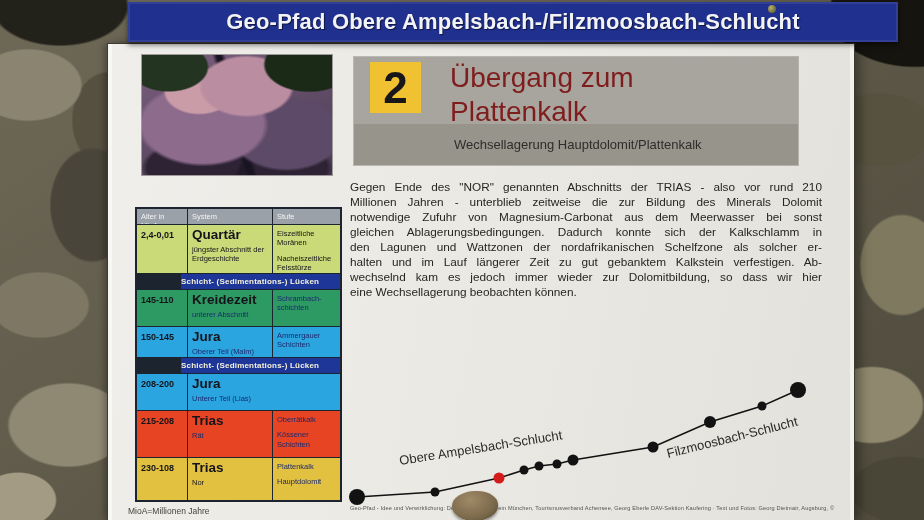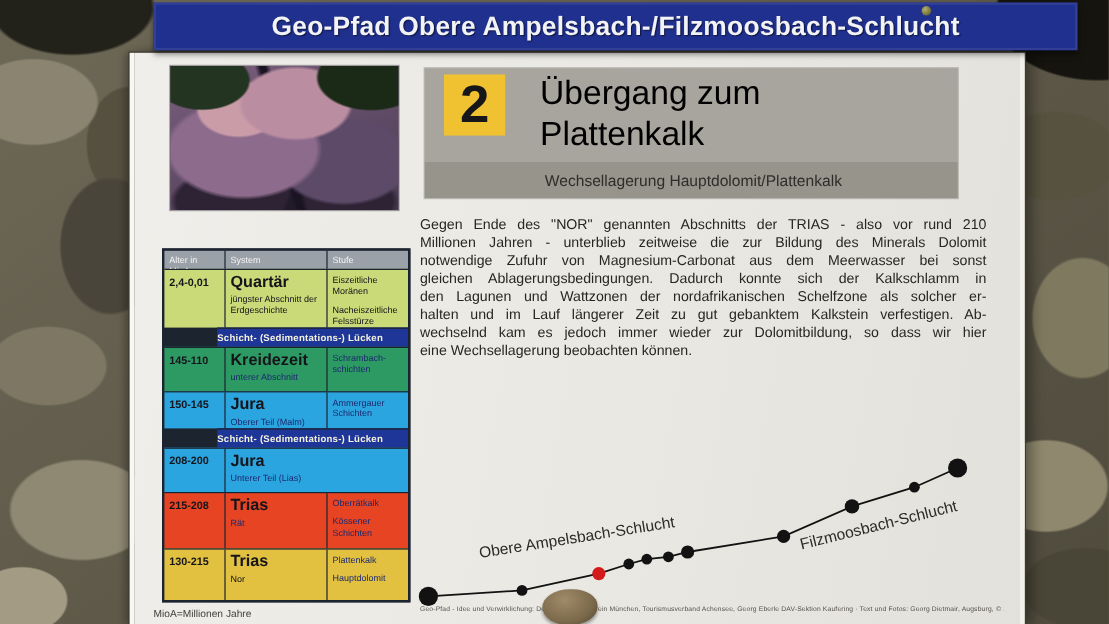--- a/index.html
+++ b/index.html
@@ -93,23 +93,23 @@
   
   .title-block{
     position:absolute;left:242px;top:13px;width:444px;height:108px;
     background:#a8a59e;box-shadow:0 0 0 1px rgba(90,88,80,.35);
   }
   .station-number{
     position:absolute;left:16px;top:5px;width:51px;height:51px;
     background:#f0c231;display:flex;align-items:center;justify-content:center;
     font-size:44px;font-weight:600;color:#17171a;line-height:1;
   }
-  .title-text{position:absolute;left:96px;top:4px;font-size:28px;line-height:1.2;color:#000000;}
+  .title-text{position:absolute;left:96px;top:4px;font-size:28px;line-height:1.2;color:#7f1d1d;}
   .subtitle-strip{
-    position:absolute;left:0;bottom:0;width:100%;height:30px;
+    position:absolute;left:0;bottom:0;width:100%;height:41px;
     background:#97948b;display:flex;align-items:center;margin-top:35px;
   }
   .subtitle-strip span{margin-left:100px;font-size:13px;color:#2e2d2a;}
   
   .para{position:absolute;left:238px;top:136px;width:472px;
     font-size:11.8px;line-height:15px;color:#262622;}
   .para .jline{text-align:justify;text-align-last:justify;white-space:nowrap;}
   .para .lastline{text-align:left;}
   
   .profile-svg{position:absolute;left:230px;top:295px;}
@@ -204,21 +204,21 @@
         <div class="sysname">Trias</div>
         <div class="syssub navy">Rät</div>
       </div>
       <div class="c stufe navy">
         <div>Oberrätkalk</div>
         <div class="gapline">Kössener Schichten</div>
       </div>
     </div>
 
     <div class="srow r-tn" style="background-color: rgb(226, 192, 64);">
-      <div class="c age">130-215</div>
+      <div class="c age">230-108</div>
       <div class="c">
         <div class="sysname">Trias</div>
         <div class="syssub">Nor</div>
       </div>
       <div class="c stufe navy">
         <div>Plattenkalk</div>
         <div class="gapline">Hauptdolomit</div>
       </div>
     </div>
   </div>

